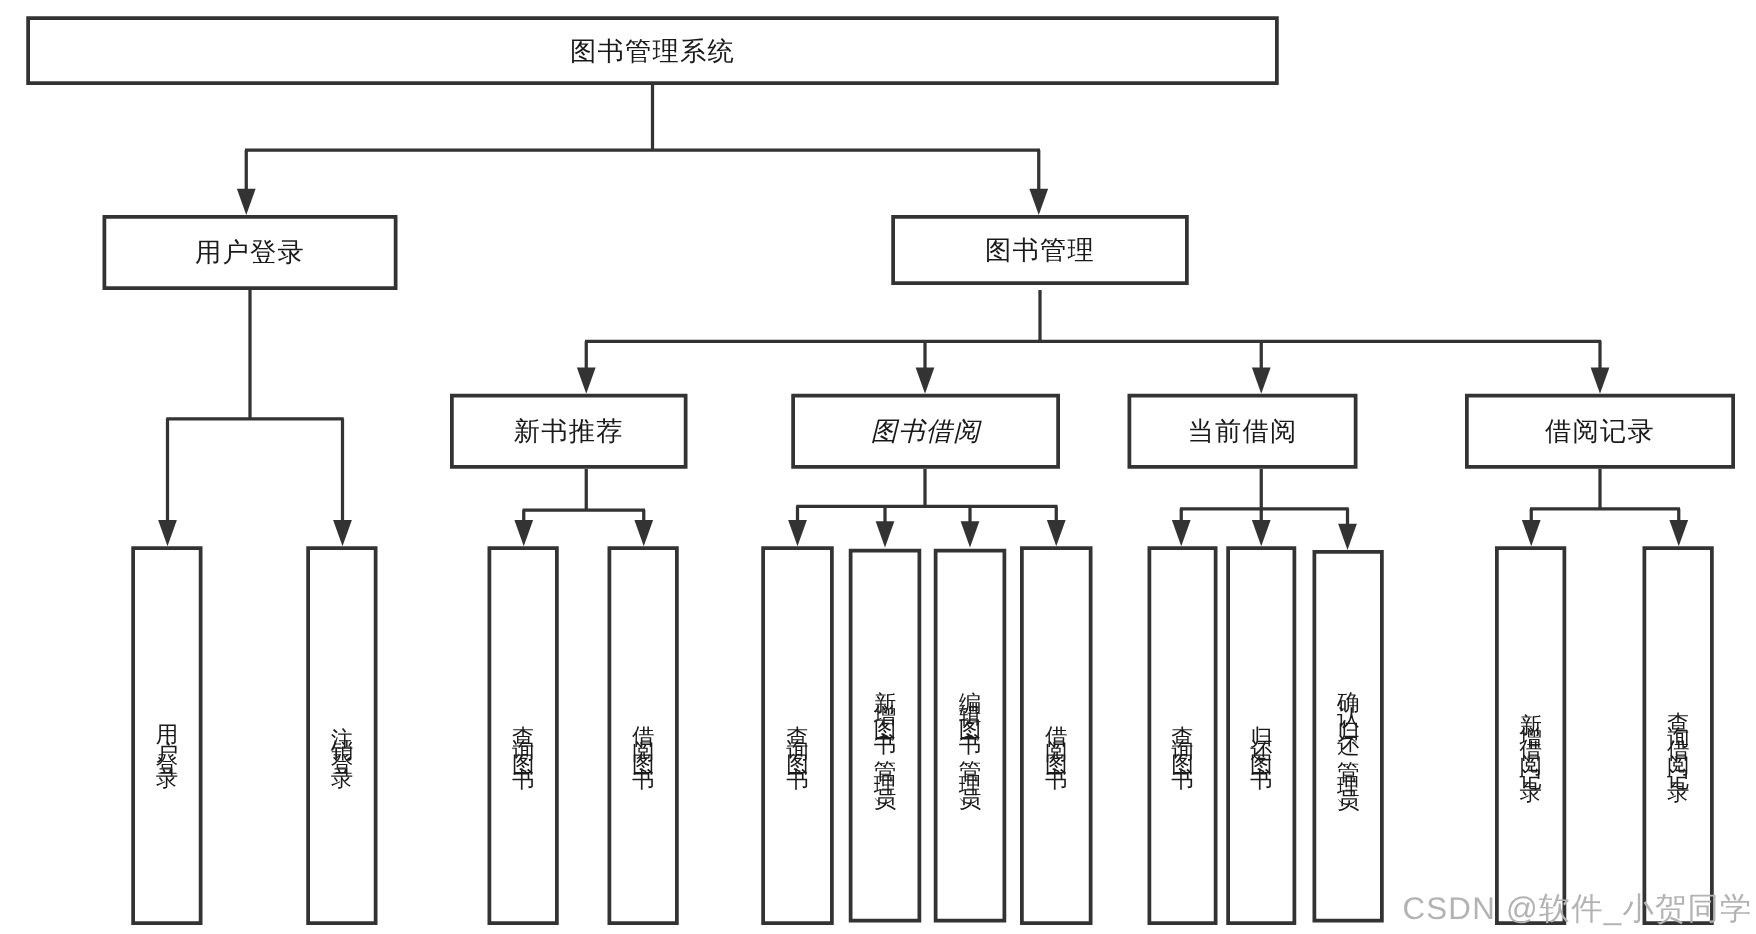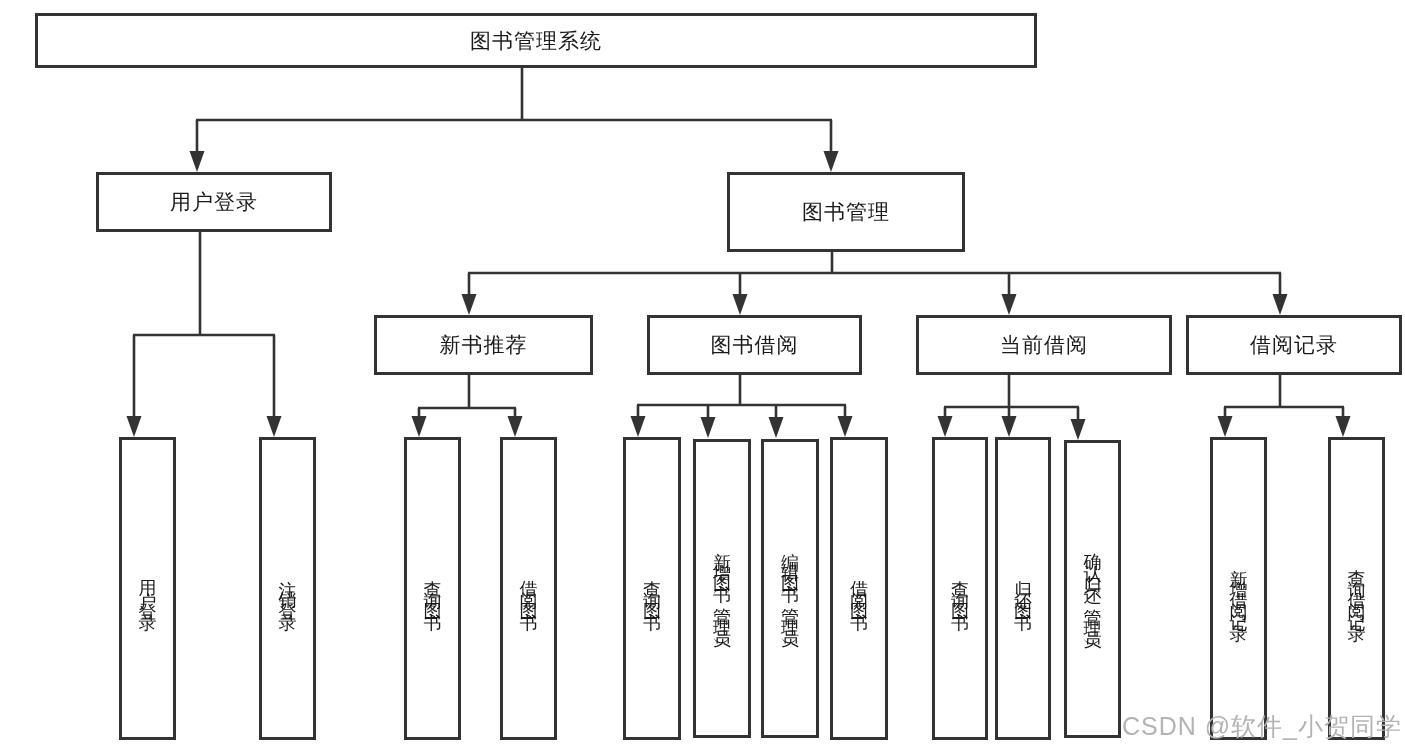--- a/index.html
+++ b/index.html
@@ -23,21 +23,20 @@
   .node {
     position: absolute;
     box-sizing: border-box;
     background: #ffffff;
     border: 3px solid #333333;
     display: flex;
     align-items: center;
     justify-content: center;
     z-index: 2;
     color: #1a1a1a;
-    margin-left: 14px;
   }
   .hbox {
     font-size: 21px;
     letter-spacing: 1px;
     white-space: nowrap;
   }
   .vbox .vlabel {
     writing-mode: vertical-rl;
     text-orientation: mixed;
     font-size: 18px;
@@ -104,25 +103,25 @@
       <polygon points="1078,440 1070.5,419 1085.5,419"></polygon>
 
       <polygon points="1225,437 1217.5,416 1232.5,416"></polygon>
       <polygon points="1343,437 1335.5,416 1350.5,416"></polygon>
     </g>
   </svg>
 
   <div class="node hbox" style="left:21px; top:13px; width:1002px; height:55px;">图书管理系统</div>
 
   <div class="node hbox" style="left:82px; top:172px; width:236px; height:60px;">用户登录</div>
-  <div class="node hbox" style="left:713px; top:172px; width:238px; height:80px;">图书管理</div>
+  <div class="node hbox" style="left:713px; top:172px; width:238px; height:56px;">图书管理</div>
 
-  <div class="node hbox" style="left:360px; top:315px; width:219px; height:60px;">新书推荐</div>
-  <div class="node hbox" style="left:633px; top:315px; width:215px; height:60px;">图书借阅</div>
-  <div class="node hbox" style="left:902px; top:315px; width:256px; height:60px;">当前借阅</div>
+  <div class="node hbox" style="left:360px; top:315px; width:190px; height:60px;">新书推荐</div>
+  <div class="node hbox" style="left:633px; top:315px; width:215px; height:60px;font-style:italic;">图书借阅</div>
+  <div class="node hbox" style="left:902px; top:315px; width:184px; height:60px;">当前借阅</div>
   <div class="node hbox" style="left:1172px; top:315px; width:216px; height:60px;font-family:Liberation Mono, monospace;">借阅记录</div>
 
   <div class="node vbox" style="left:105px; top:437px; width:57px; height:303px;">
     <span class="vlabel">用户登录</span>
   </div>
   <div class="node vbox" style="left:245px; top:437px; width:57px; height:303px;">
     <span class="vlabel">注销登录</span>
   </div>
 
   <div class="node vbox" style="left:390px; top:437px; width:57px; height:303px;">

